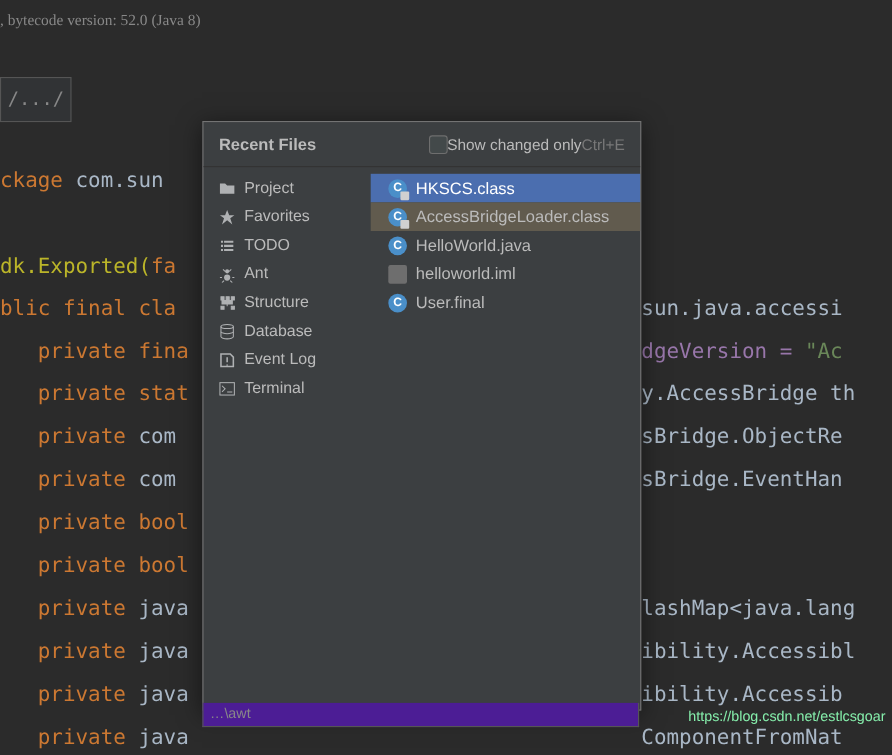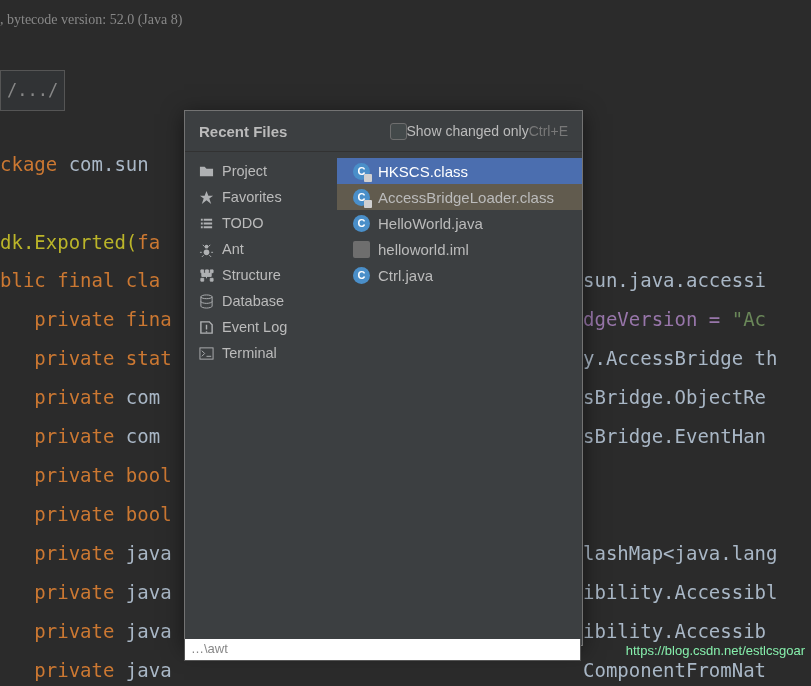--- a/index.html
+++ b/index.html
@@ -24,21 +24,21 @@
   .litem{height:26px;display:flex;align-items:center;padding-left:14px;gap:8px;color:#bbbbbb;font-size:14.5px;cursor:pointer}
   .licon{width:15px;height:15px;display:flex;align-items:center;justify-content:center;color:#afb1b3}
   .ritem{height:26px;display:flex;align-items:center;padding-left:16px;gap:8px;color:#bbbbbb;font-size:15px;cursor:pointer}
   .ritem .ficon{width:17px;height:17px;border-radius:50%;display:flex;align-items:center;justify-content:center;font-size:11px;font-weight:bold;color:#fff;position:relative}
   .sel{background:#4b6eaf;color:#fff}
   .lastsel{background:#615b4e}
   .ficon.cls{background:#4a8fc9}
   .ficon.cls::after{content:"";position:absolute;right:-2px;bottom:-2px;width:8px;height:8px;background:#d0d0d0;border-radius:1px}
   .ficon.java{background:#4a8fc9}
   .ficon.iml{background:#6e6e6e;border-radius:2px}
-  .bottom-path{position:absolute;left:184px;bottom:25px;width:397px;height:22px;background:#ffffff;border:1px solid #555;border-top:none;font-size:13px;padding:2px 6px;color:#888;box-sizing:border-box}
+  .bottom-path{position:absolute;left:184px;bottom:25px;width:397px;height:22px;background:#4c1d95;border:1px solid #555;border-top:none;font-size:13px;padding:2px 6px;color:#888;box-sizing:border-box}
   .watermark{position:absolute;right:6px;bottom:28px;font-size:13px;color:#86efac;font-family:Arial}
   svg{display:block}
 </style>
 </head>
 <body>
 
 <div class="code-area">
   <div class="top-info">, bytecode version: 52.0 (Java 8)</div>
   <div class="line" style="top:70px;left:0"><span class="fold">/.../</span></div>
   <div id="left-code"><div class="line" style="top: 145px; left: 0px;"><span class="kw">ckage </span><span class="pkg">com.sun</span></div><div class="line" style="top: 223px; left: 0px;"><span class="ann">dk.Exported(</span><span class="kw">fa</span></div><div class="line" style="top: 261px; left: 0px;"><span class="kw">blic final </span><span class="kw">cla</span></div><div class="line" style="top: 300px; left: 0px;"><span class="kw">   private </span><span class="kw">fina</span></div><div class="line" style="top: 339px; left: 0px;"><span class="kw">   private </span><span class="kw">stat</span></div><div class="line" style="top: 378px; left: 0px;"><span class="kw">   private </span><span class="pkg">com</span></div><div class="line" style="top: 417px; left: 0px;"><span class="kw">   private </span><span class="pkg">com</span></div><div class="line" style="top: 456px; left: 0px;"><span class="kw">   private </span><span class="kw">bool</span></div><div class="line" style="top: 495px; left: 0px;"><span class="kw">   private </span><span class="kw">bool</span></div><div class="line" style="top: 534px; left: 0px;"><span class="kw">   private </span><span class="pkg">java</span></div><div class="line" style="top: 573px; left: 0px;"><span class="kw">   private </span><span class="pkg">java</span></div><div class="line" style="top: 612px; left: 0px;"><span class="kw">   private </span><span class="pkg">java</span></div><div class="line" style="top: 651px; left: 0px;"><span class="kw">   private </span><span class="pkg">java</span></div></div>
@@ -138,20 +138,20 @@
         <div class="ritem ">
           <span class="ficon java">C</span>
           <span>HelloWorld.java</span>
         </div>
         <div class="ritem ">
           <span class="ficon iml"></span>
           <span>helloworld.iml</span>
         </div>
         <div class="ritem ">
           <span class="ficon java">C</span>
-          <span>Ctrl.java</span>
+          <span>User.final</span>
         </div>
       </div>
   </div>
 </div>
 <div class="bottom-path">…\awt</div>
 
 <div class="watermark">https://blog.csdn.net/estlcsgoar</div>
 
 </body></html>

